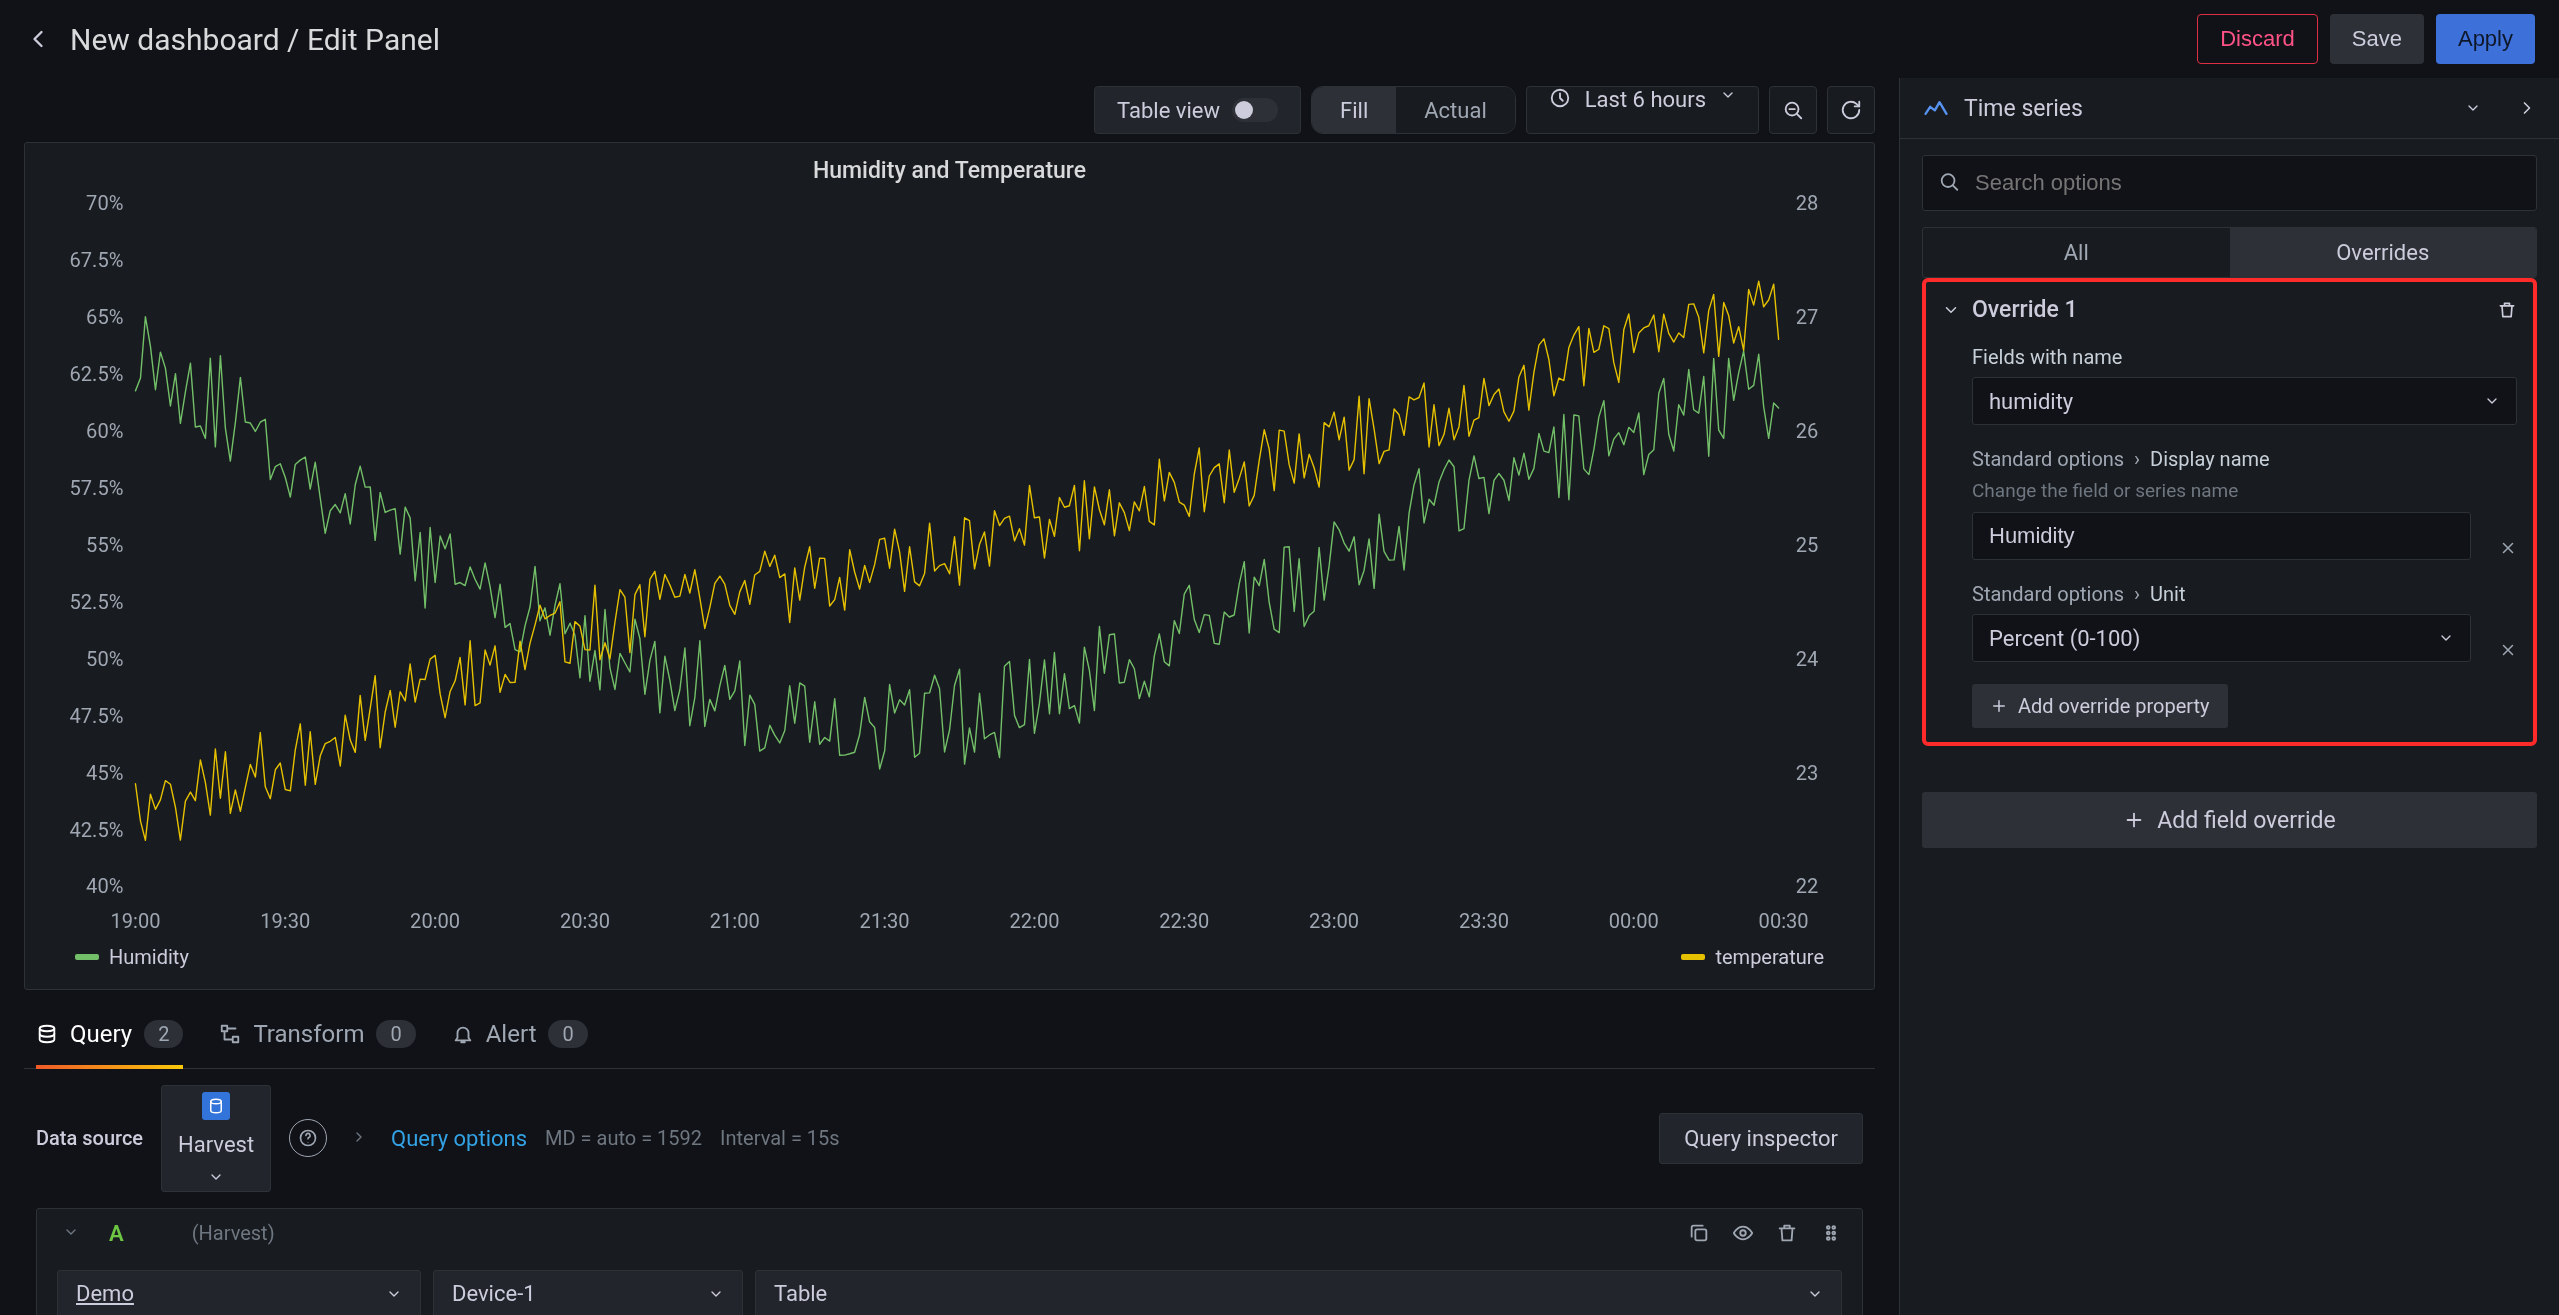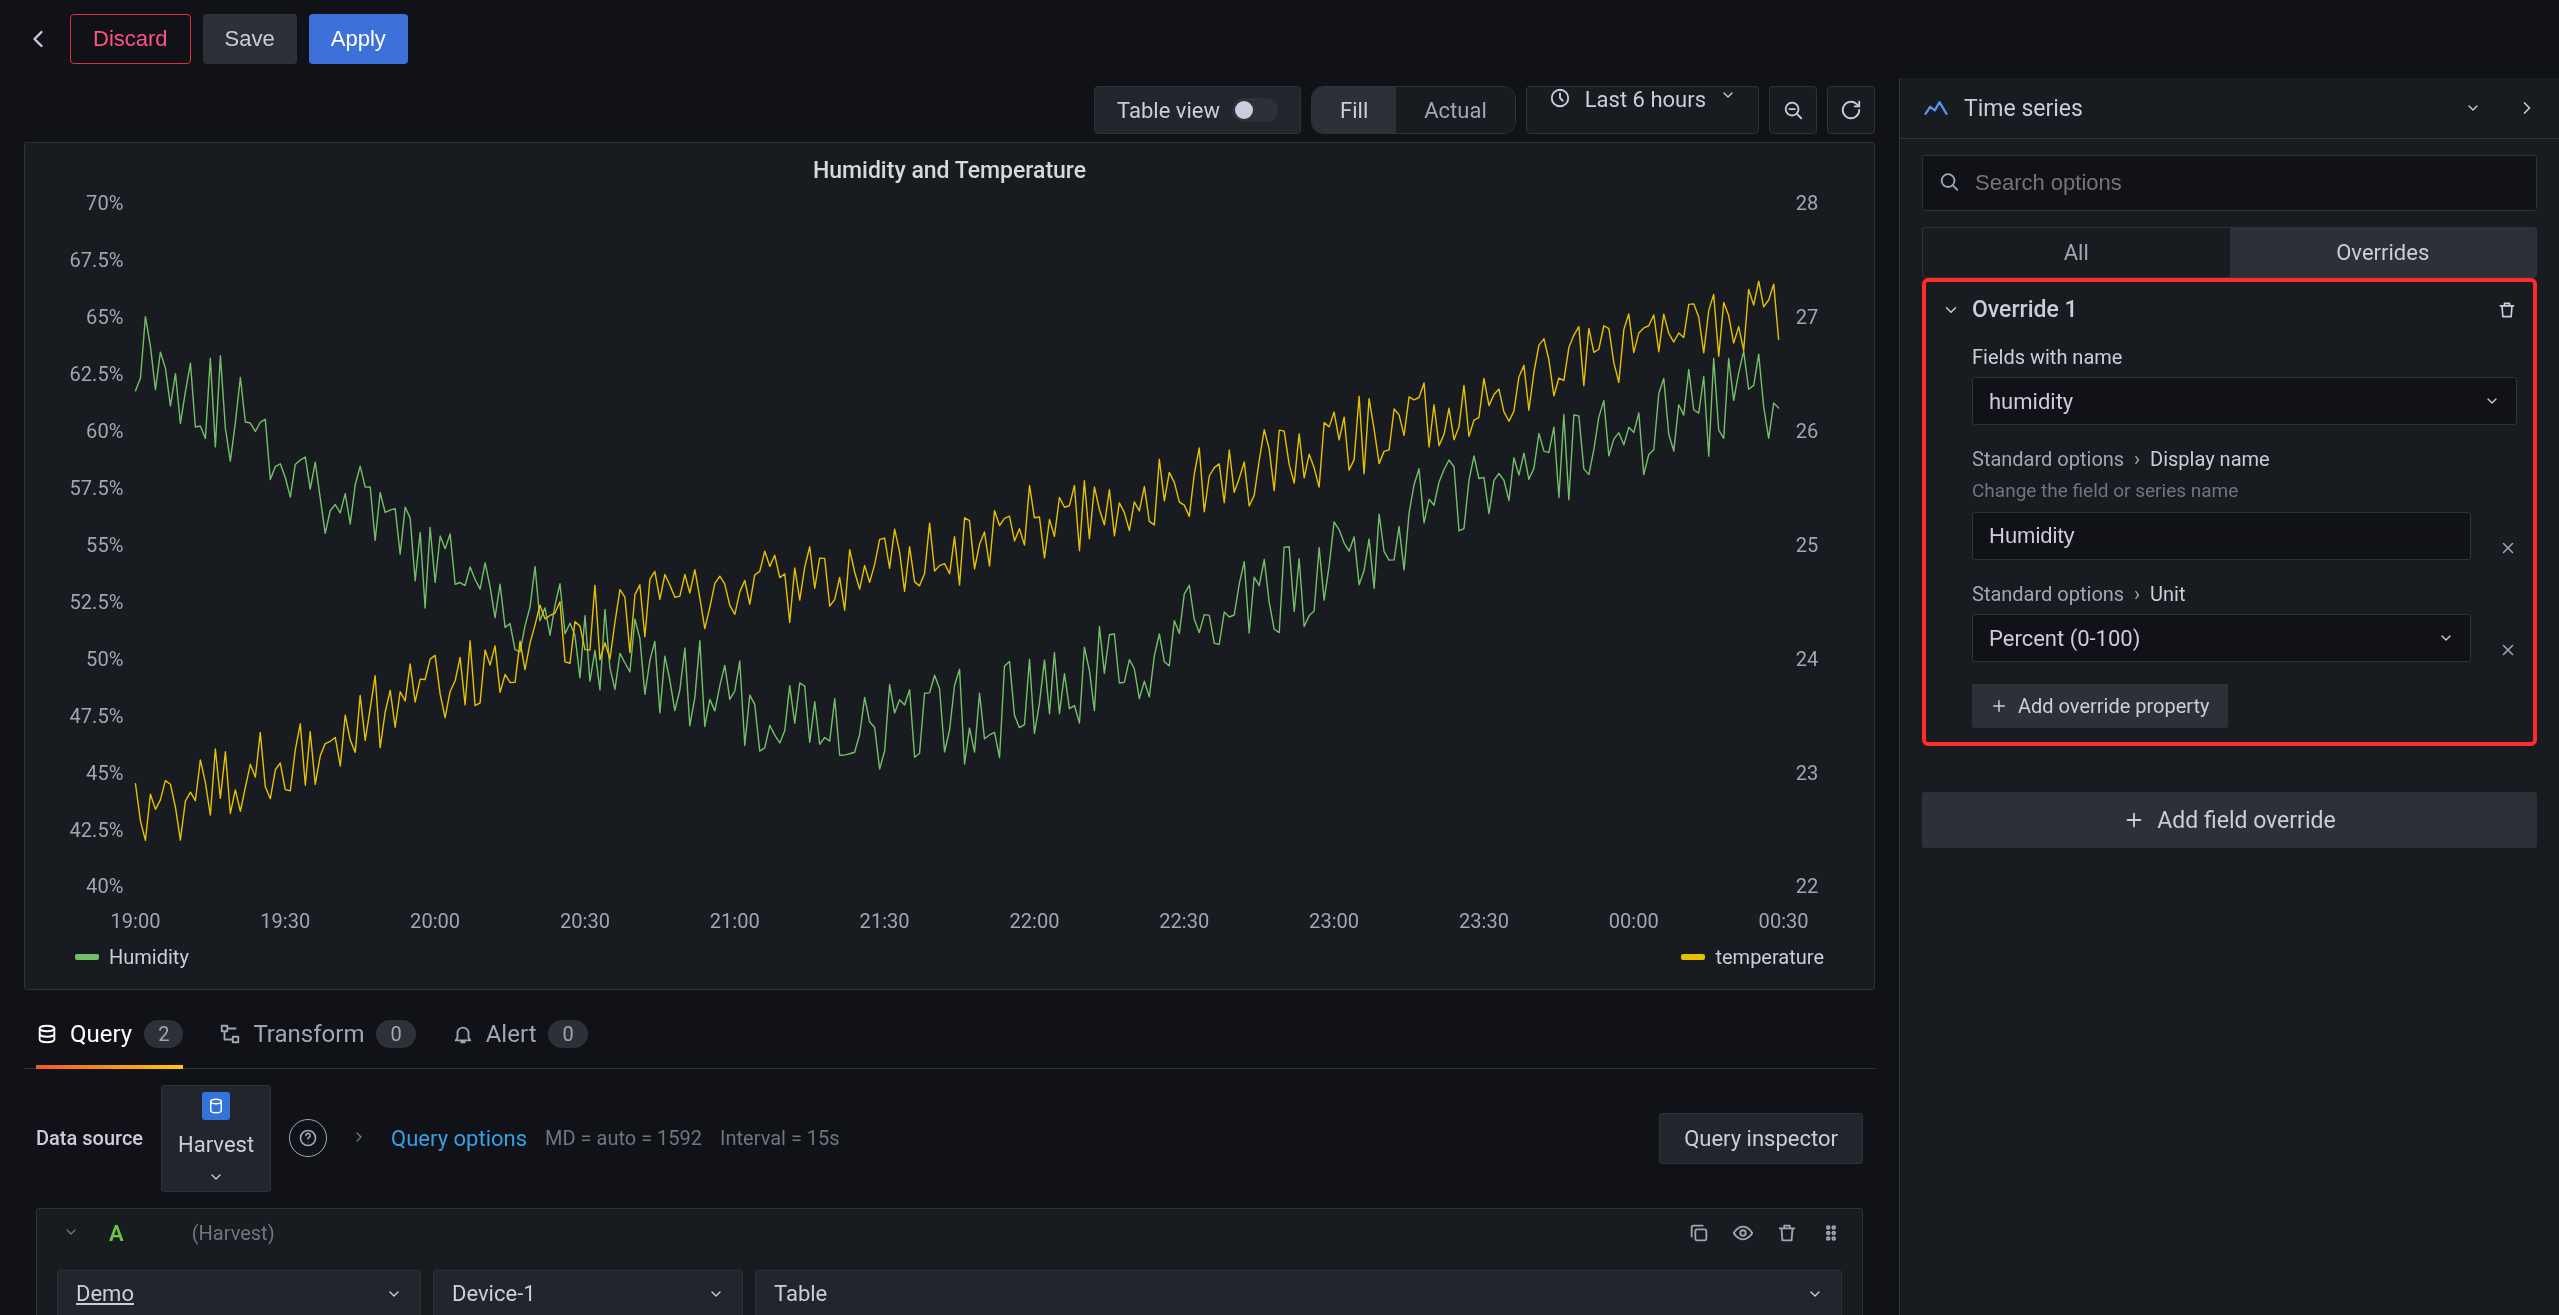--- a/index.html
+++ b/index.html
@@ -42,21 +42,21 @@
   .back-btn { display:flex; align-items:center; cursor:pointer; }
   .back-btn svg { width: 28px; height: 28px; }
   .breadcrumb { font-size: 30px; font-weight: 400; flex: 1; color:#d8d9da;}
   .topbar-right { display:flex; gap:12px; }
   .btn {
     height: 50px; padding: 0 22px; border-radius: 4px; display:flex; align-items:center;
     font-size: 22px; cursor:pointer; border:none;
   }
   .btn-discard { background: transparent; border: 1px solid var(--red); color: var(--red-text);}
   .btn-save { background: var(--bg-3); color: var(--text-0);}
-  .btn-apply { background: var(--blue); color: #ffffff;}
+  .btn-apply { background: var(--blue); color: #0f172a;}
 
   
   .layout { display:flex; }
   .main-col { flex:1; padding: 0 24px; display:flex; flex-direction:column;}
   .side-col { width: 660px; background: var(--bg-1); border-left:1px solid var(--border); display:flex; flex-direction:column;}
 
   
   .opts-row {
     display:flex; justify-content:flex-end; align-items:center; gap:10px;
     padding: 8px 0;
@@ -180,20 +180,21 @@
 </style>
 </head>
 <body>
 
 <div class="topbar">
   <div class="back-btn">
     <svg viewBox="0 0 24 24">
         <path d="M15 18l-6-6 6-6"></path>
       </svg>
   </div>
+  <div class="breadcrumb">New dashboard / Edit Panel</div>
   <div class="topbar-right">
     <button class="btn btn-discard">Discard</button>
     <button class="btn btn-save">Save</button>
     <button class="btn btn-apply">Apply</button>
   </div>
 </div>
 
 <div class="layout">
 
   <div class="main-col">

